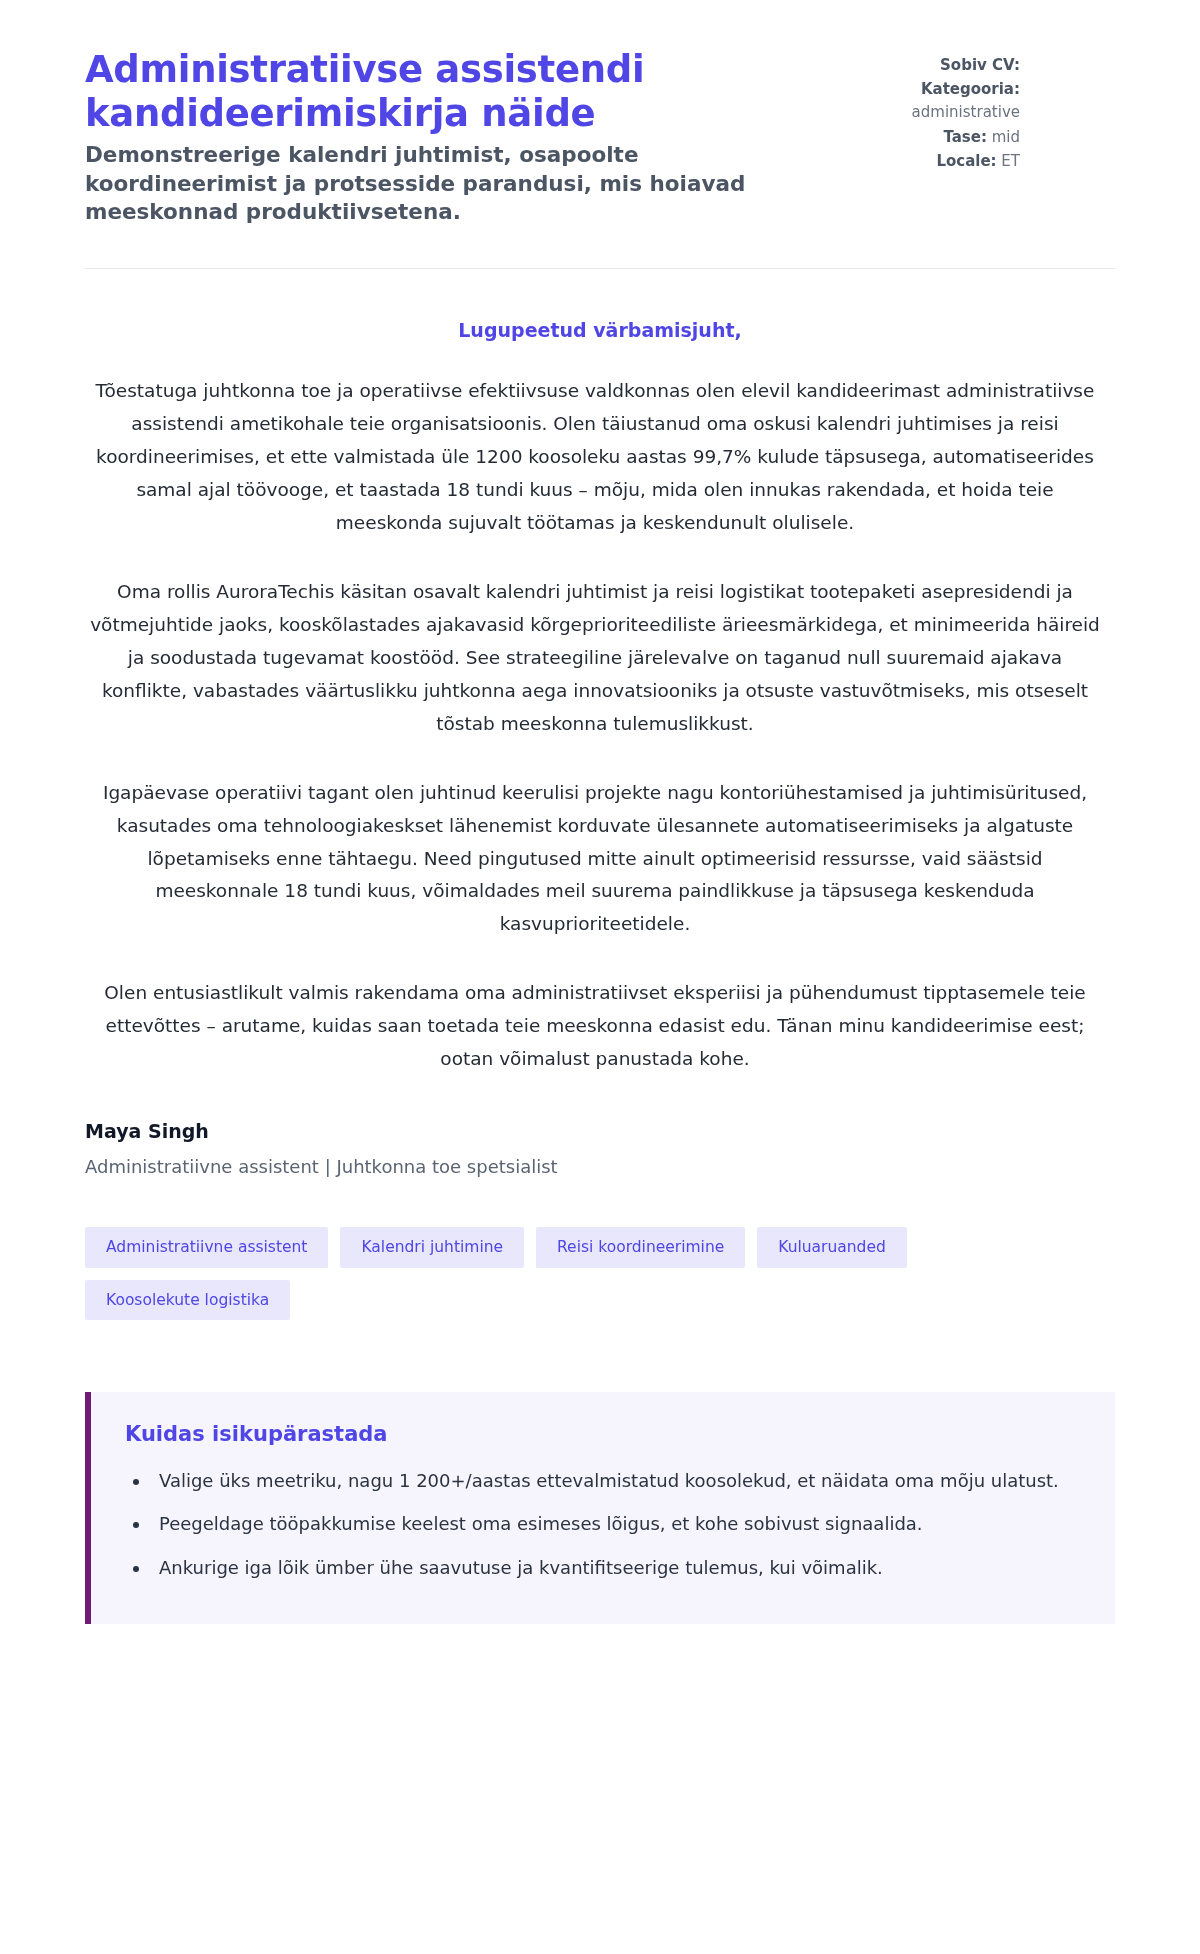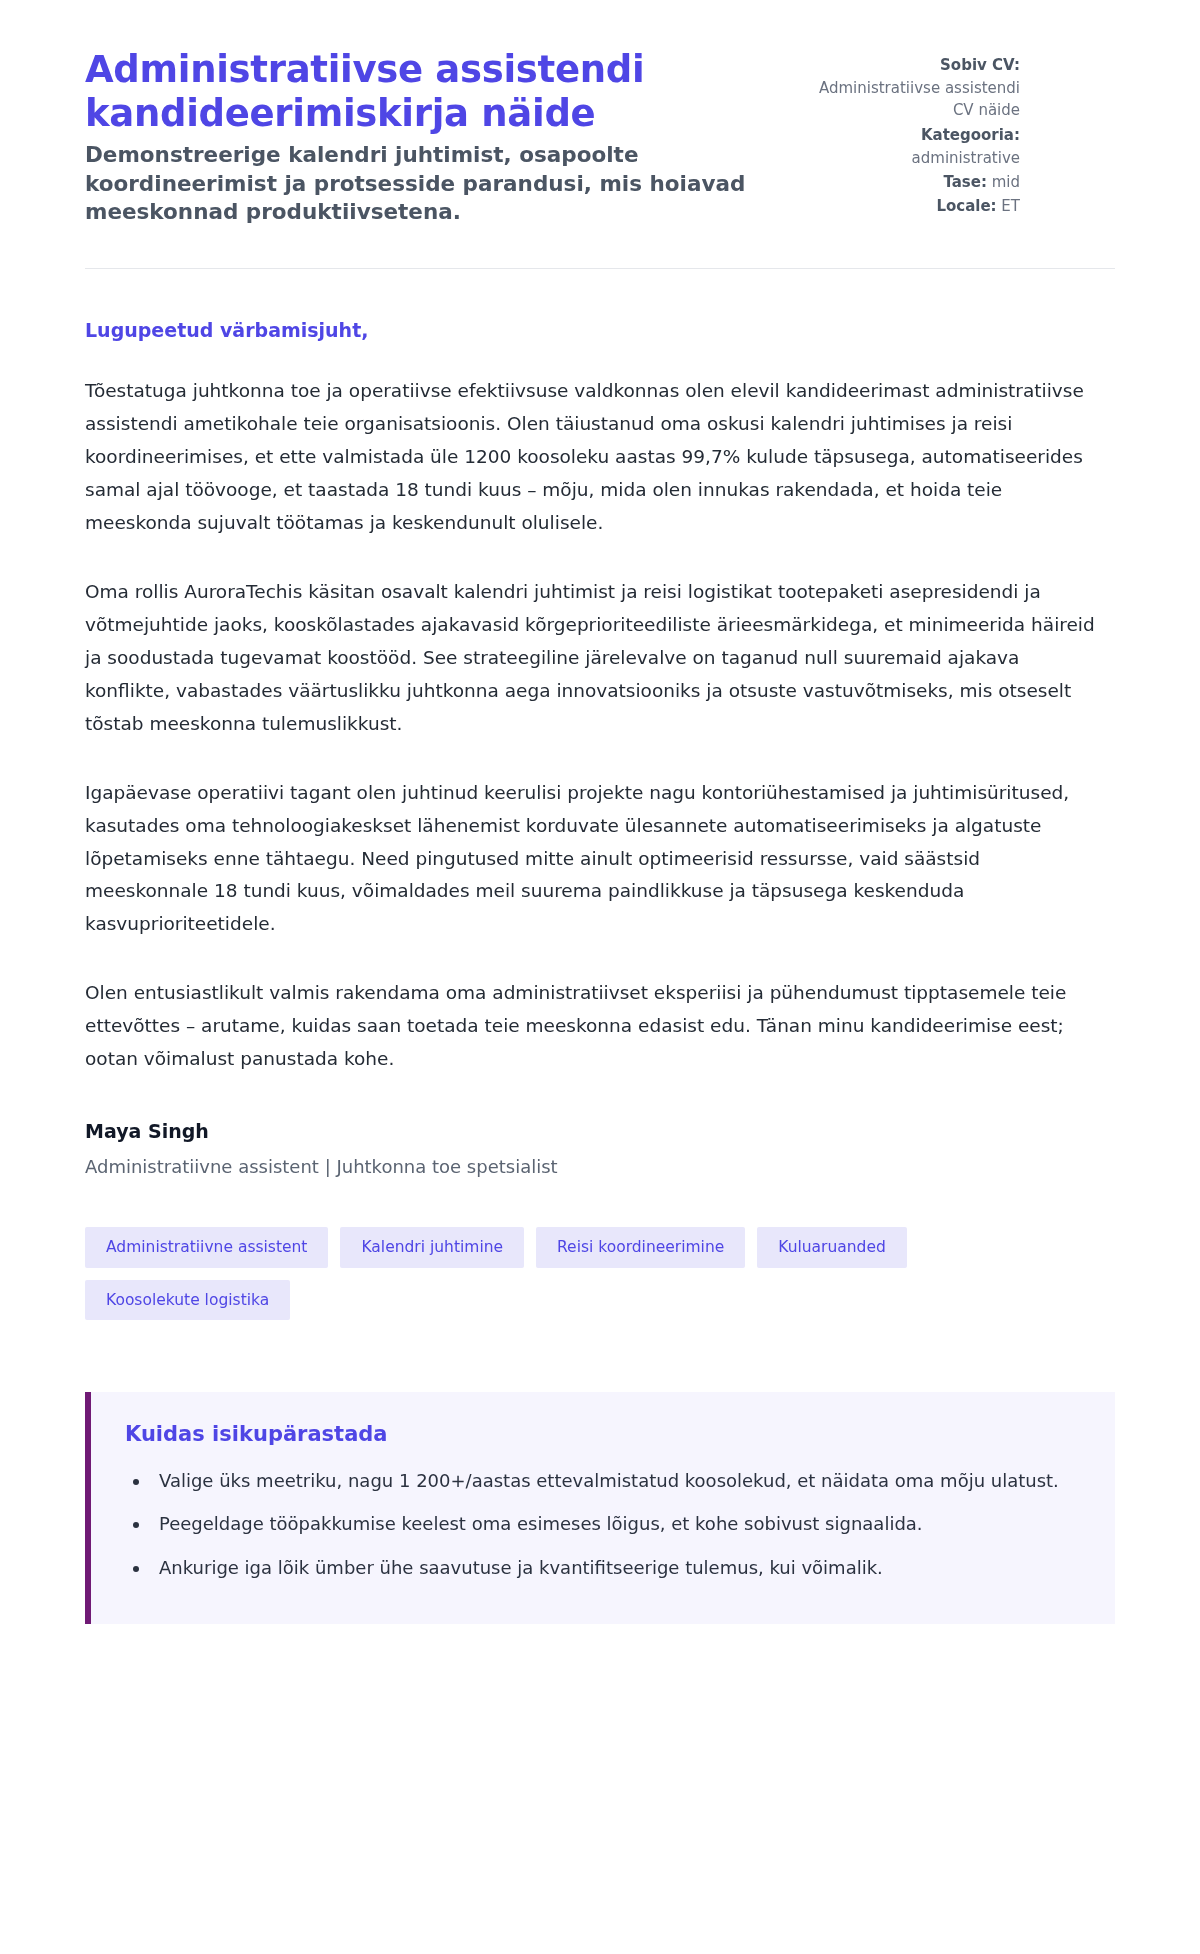--- a/index.html
+++ b/index.html
@@ -61,20 +61,21 @@
   .divider {
     border: none;
     border-top: 1px solid #e5e7eb;
     margin: 42px 85px 0 85px;
     height: 1px;
   }
 
   
   .letter {
     padding: 50px 85px 0 85px;
+    text-align: center;
   }
   .salutation {
     font-size: 19px;
     font-weight: 700;
     color: #4f46e5;
     margin: 0 0 34px 0;
   }
   .para {
     font-size: 18.5px;
     line-height: 1.78;
@@ -149,21 +150,20 @@
 <div class="page">
 
   <div class="header">
     <div class="header-left">
       <h1 class="doc-title">Administratiivse assistendi kandideerimiskirja näide</h1>
       <p class="doc-subtitle">Demonstreerige kalendri juhtimist, osapoolte koordineerimist ja protsesside parandusi, mis hoiavad meeskonnad produktiivsetena.</p>
     </div>
     <div class="header-right">
       <div class="meta-block">
         <div class="meta-row"><span class="meta-label">Sobiv CV:</span></div>
-        <div class="meta-row"><span class="meta-value">Administratiivse assistendi CV näide</span></div>
       </div>
       <div class="meta-block">
         <div class="meta-row"><span class="meta-label">Kategooria:</span></div>
         <div class="meta-row"><span class="meta-value">administrative</span></div>
       </div>
       <div class="meta-block">
         <div class="meta-row">
           <span class="meta-label">Tase:</span>
           <span class="meta-value">mid</span>
         </div>

